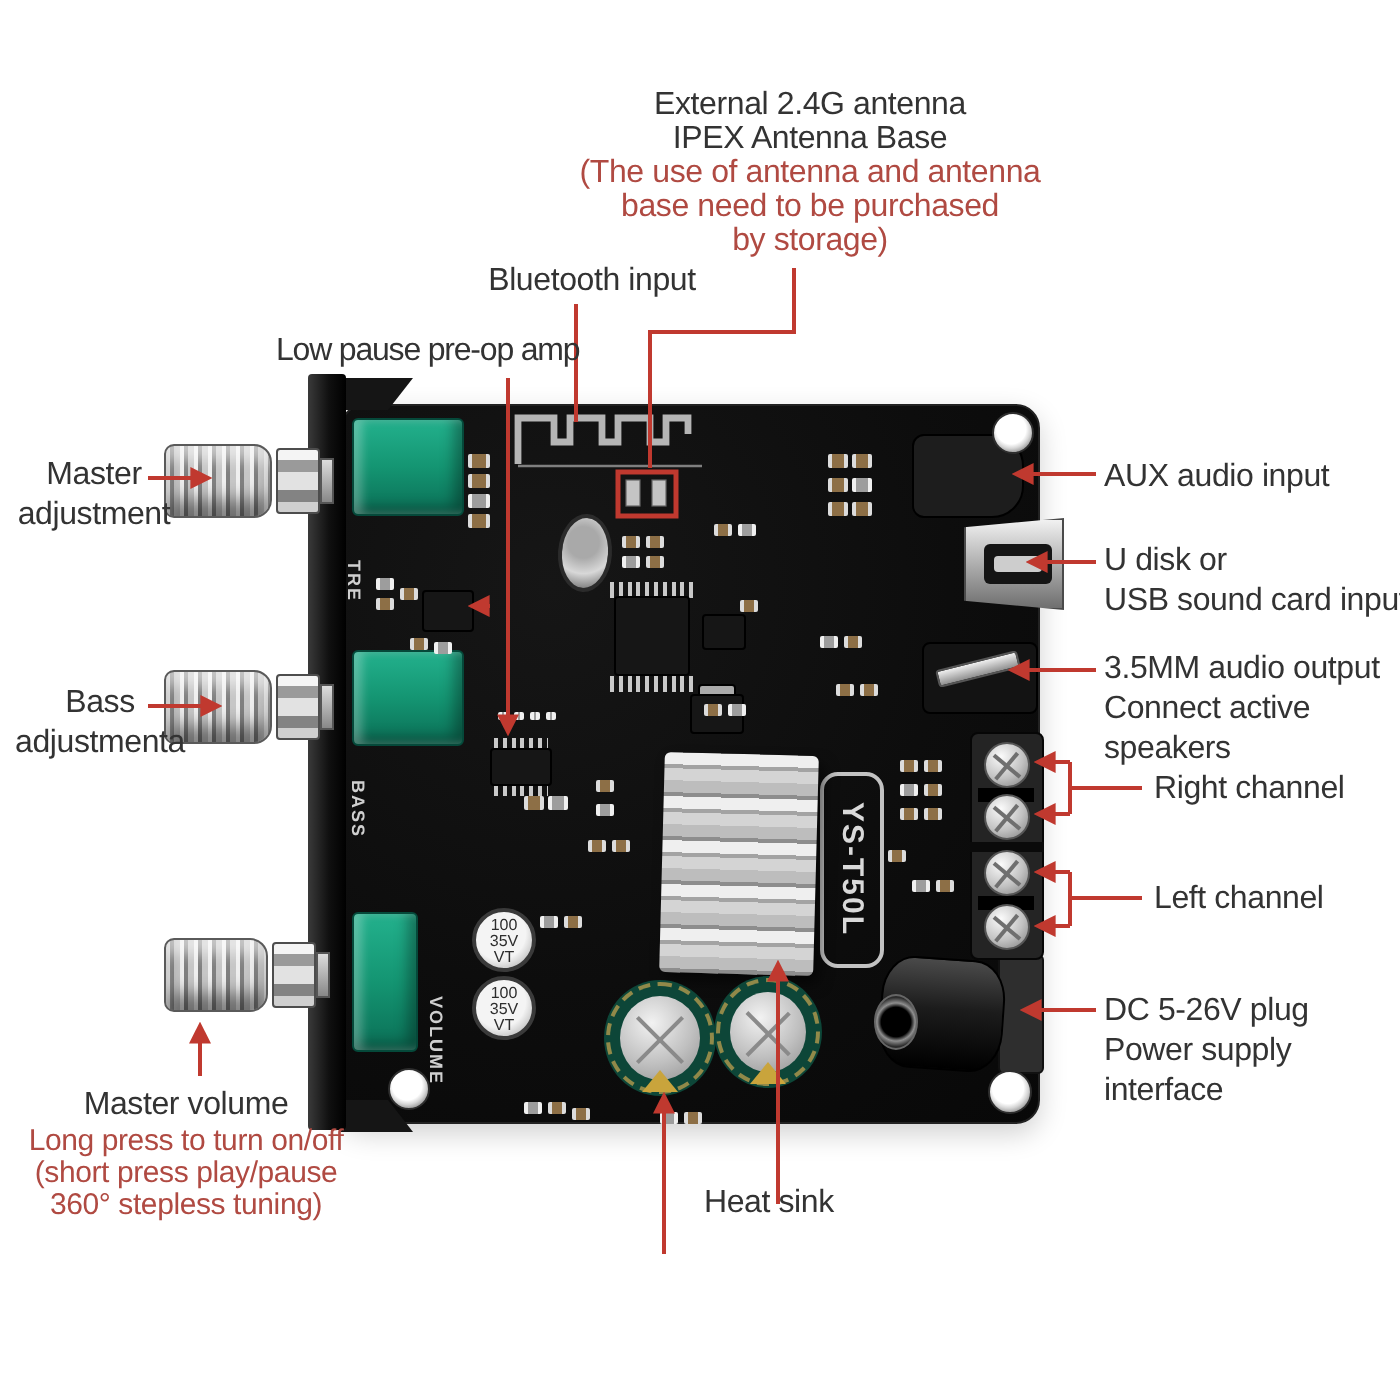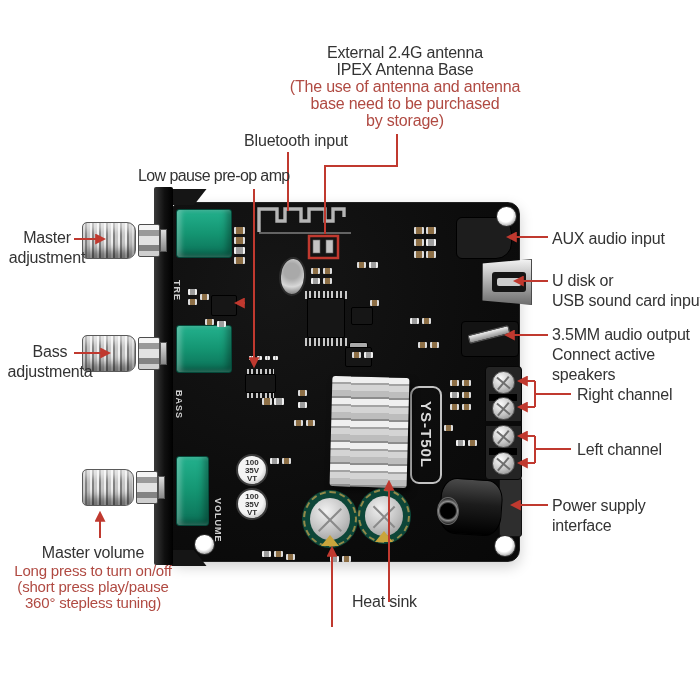--- a/index.html
+++ b/index.html
@@ -44,21 +44,21 @@
   .chip{position:absolute;background:#161616;border:1px solid #000;border-radius:2px;z-index:3;}
   .pins{position:absolute;z-index:3;background:repeating-linear-gradient(90deg,#c9c9c9 0 2px,transparent 2px 4.4px);}
   .crystal{position:absolute;left:279px;top:257px;width:27px;height:39px;border-radius:50%;z-index:3;
            background:radial-gradient(circle at 45% 35%, #a9a9a9 30%, #d8d8d8 60%, #5f5f5f 100%);
            border:2px solid #2b2b2b;transform:rotate(4deg);}
   .heatsink{position:absolute;left:331px;top:377px;width:77px;height:110px;border-radius:3px;z-index:4;
             transform:rotate(1.5deg);box-shadow:3px 4px 7px rgba(0,0,0,.55);
             background:repeating-linear-gradient(180deg,#efefef 0 6px,#a3a3a3 6px 8px,#d4d4d4 8px 14px,#bdbdbd 14px 20px,#8d8d8d 20px 22px);}
   .smcap{position:absolute;width:32px;height:32px;border-radius:50%;border:2px solid #3a3a3a;z-index:4;
          background:radial-gradient(circle at 42% 38%, #f4f4f4 55%, #d2d2d2 72%, #9d9d9d 100%);
-         color:#2d2d2d;font-size:8px;line-height:8px;font-weight:bold;text-align:center;padding-top:3px;}
+         color:#2d2d2d;font-size:8px;line-height:8px;font-weight:normal;text-align:center;padding-top:3px;}
   .bigcap{position:absolute;border-radius:50%;background:#0d4638;z-index:4;}
   .bigcap::before{content:"";position:absolute;inset:1px;border-radius:50%;border:2px dashed #b29a4e;opacity:.8;}
   .captop{position:absolute;inset:8px;border-radius:50%;
           background:radial-gradient(circle at 40% 32%, #f2f2f2, #c0c0c0 55%, #8f8f8f 100%);}
   .xline{position:absolute;left:10%;top:50%;width:80%;height:2px;background:#8a8a8a;}
   .wedge{position:absolute;bottom:2px;left:50%;width:18px;height:11px;margin-left:-9px;background:#c9a43c;
          clip-path:polygon(0 100%,100% 100%,50% 0);z-index:5;}
   .hole{position:absolute;border-radius:50%;z-index:5;border:1px solid #2e2e2e;
         background:radial-gradient(circle at 45% 40%, #ffffff 48%, #d6d6d6 62%, #8d8d8d 80%, #4c4c4c 100%);}
   .auxconn{position:absolute;left:456px;top:217px;width:56px;height:42px;background:#1d1d1d;
@@ -257,20 +257,21 @@
     <span style="display:block">USB sound card input</span>
   </div>
   <div class="lbl" style="left:552px;top:325px;">
     <span style="display:block">3.5MM audio output</span>
     <span style="display:block">Connect active</span>
     <span style="display:block">speakers</span>
   </div>
   <div class="lbl" style="left:577px;top:385px;">Right channel</div>
   <div class="lbl" style="left:577px;top:440px;">Left channel</div>
   <div class="lbl" style="left:552px;top:496px;">
+    <span style="display:block">DC 5-26V plug</span>
     <span style="display:block">Power supply</span>
     <span style="display:block">interface</span>
   </div>
   <div class="lbl" style="left:352px;top:592px;">Heat sink</div>
 
 <div class="smd t" style="left: 234px; top: 227px; width: 11px; height: 7px;"></div>
     <div class="smd t" style="left: 234px; top: 237px; width: 11px; height: 7px;"></div>
     <div class="smd s" style="left: 234px; top: 247px; width: 11px; height: 7px;"></div>
     <div class="smd t" style="left: 234px; top: 257px; width: 11px; height: 7px;"></div>
     <div class="smd s" style="left: 188px; top: 289px; width: 9px; height: 6px;"></div>

